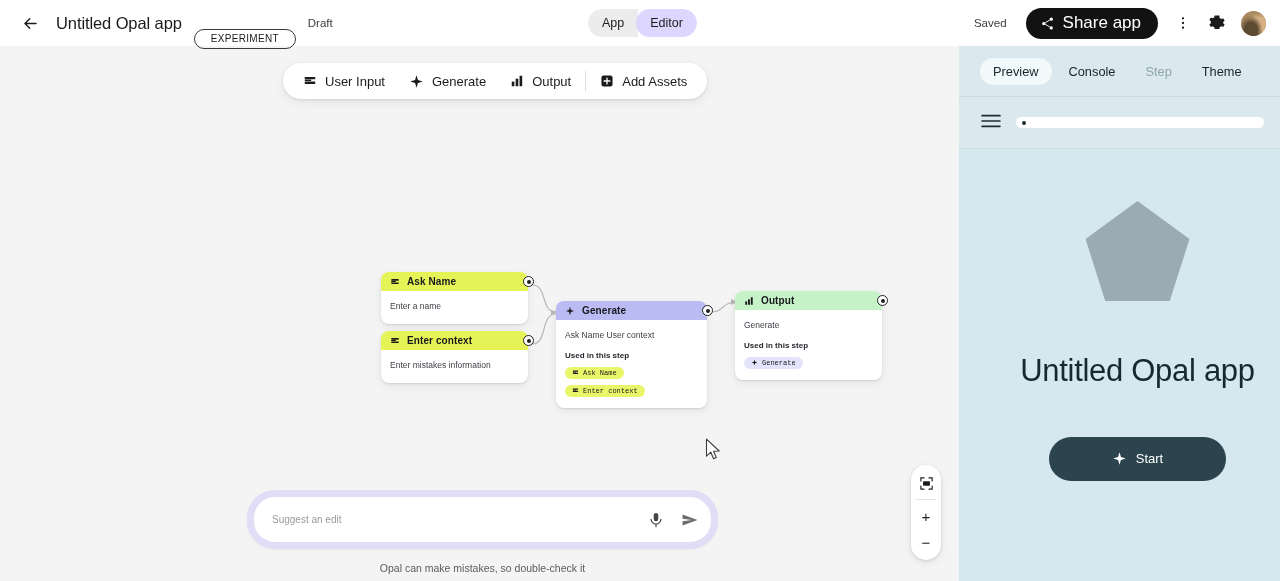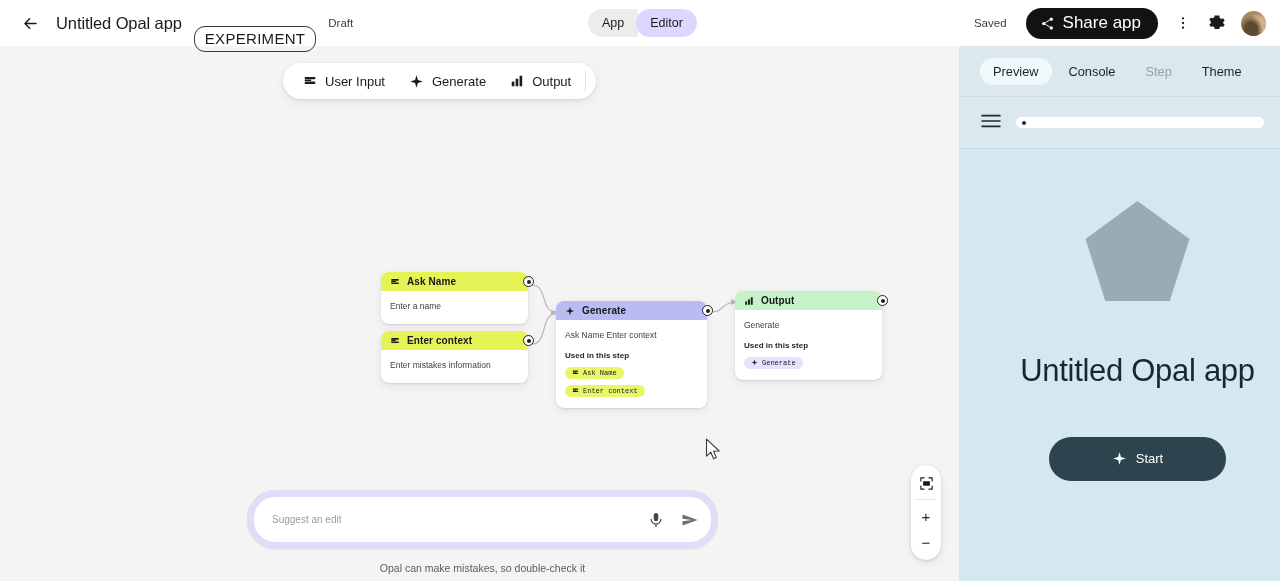--- a/index.html
+++ b/index.html
@@ -21,21 +21,21 @@
     margin-left: 16px; width: 28px; height: 28px;
     display: flex; align-items: center; justify-content: center;
     border-radius: 50%; cursor: pointer;
   }
   .app-title {
     margin-left: 12px; font-size: 16.5px; color: #1b1b1b; letter-spacing: -0.1px;
     white-space: nowrap;
   }
   .exp-badge {
     margin-left: 12px; border: 1.3px solid #3a3a3a; border-radius: 11px;
-    padding: 2px 10px 3px; font-size: 15px; color: #1b1b1b;
+    padding: 2px 16px 3px; font-size: 10px; color: #1b1b1b;
     letter-spacing: 0.3px; white-space: nowrap; line-height: 1.3; margin-top: 32px;
   }
   .draft-label { margin-left: 12px; font-size: 11.5px; color: #3c3c3c; }
 
   .seg-toggle {
     position: absolute; left: 588px; top: 9px;
     display: flex; height: 28px; border-radius: 14px; overflow: hidden;
   }
   .seg {
     display: flex; align-items: center; justify-content: center;
@@ -280,20 +280,27 @@
       </div>
       <div class="tb-item">
         <svg width="14" height="14" viewBox="0 0 24 24">
           <rect x="3" y="13" width="4.5" height="8" fill="#1b1b1b"></rect>
           <rect x="9.7" y="8" width="4.5" height="13" fill="#1b1b1b"></rect>
           <rect x="16.4" y="3" width="4.5" height="18" fill="#1b1b1b"></rect>
         </svg>
         <span>Output</span>
       </div>
       <div class="tb-sep"></div>
+      <div class="tb-item">
+        <svg width="14" height="14" viewBox="0 0 24 24">
+          <rect x="2.5" y="2.5" width="19" height="19" rx="3.5" fill="#1b1b1b"></rect>
+          <path d="M12 7v10M7 12h10" stroke="#fff" stroke-width="2.2" stroke-linecap="round"></path>
+        </svg>
+        <span>Add Assets</span>
+      </div>
     </div>
 
     <svg class="edges">
       <path d="M532 239 C 548 239, 540 266, 556 266" fill="none" stroke="#b8b8b8" stroke-width="1.2"></path>
       <path d="M532 298 C 548 298, 540 268, 556 268" fill="none" stroke="#b8b8b8" stroke-width="1.2"></path>
       <path d="M551 264 l7 2 l-7 3 z" fill="#b8b8b8"></path>
       <path d="M712 266 C 724 266, 722 256, 736 256" fill="none" stroke="#b8b8b8" stroke-width="1.2"></path>
       <path d="M731 253 l7 3 l-7 3 z" fill="#b8b8b8"></path>
     </svg>
 
@@ -328,21 +335,21 @@
     </div>
 
     <div class="node" style="left:556px; top:255px; width:151px;">
       <div class="node-head purple">
         <svg width="10" height="10" viewBox="0 0 24 24">
           <path fill="#1b1b1b" d="M12 2l2.3 7.7L22 12l-7.7 2.3L12 22l-2.3-7.7L2 12l7.7-2.3z"></path>
         </svg>
         <span>Generate</span>
       </div>
       <div class="node-body">
-        <div class="node-text">Ask Name Enter context</div>
+        <div class="node-text">Ask Name User context</div>
         <div class="node-sub">Used in this step</div>
         <div class="chips">
           <div class="chip yellow">
             <svg width="7" height="7" viewBox="0 0 24 24">
               <rect x="3" y="5" width="18" height="4" rx="1" fill="#1b1b1b"></rect>
               <rect x="3" y="13" width="18" height="4" rx="1" fill="#1b1b1b"></rect>
               <rect x="3" y="9.5" width="11" height="2.5" fill="#1b1b1b"></rect>
             </svg>
             <span>Ask Name</span>
           </div>

